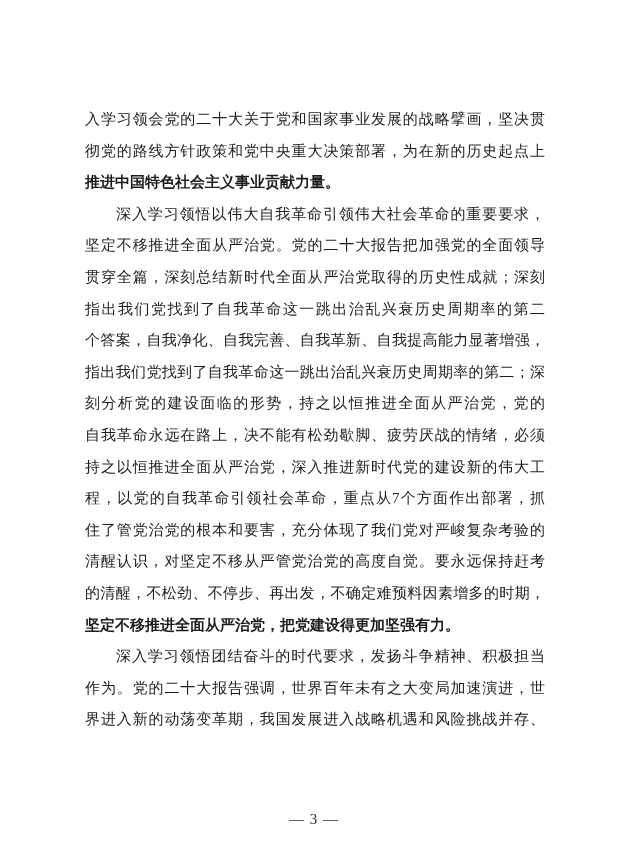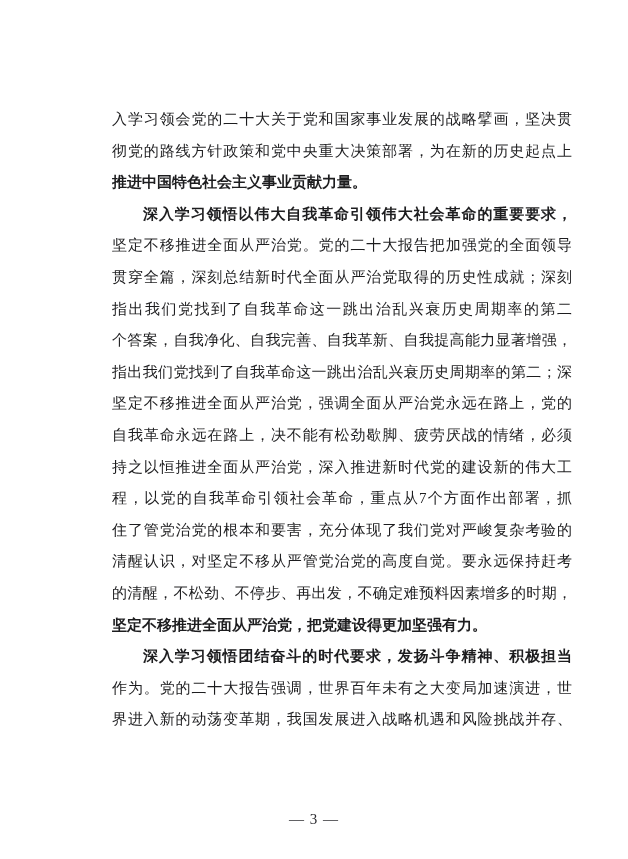--- a/index.html
+++ b/index.html
@@ -21,37 +21,35 @@
     height: 859px;
     background: #ffffff;
     overflow: hidden;
   }
   .text-block {
     position: absolute;
     left: 85px;
     top: 104px;
     width: 460px;
     color: #1d1d1f;
-    margin-left: 27px;
   }
   .ln {
     font-size: 15px;
     line-height: 31.6px;
     height: 31.6px;
     text-align: justify;
     text-align-last: justify;
     overflow: hidden;
   }
   .ln.end {
     text-align-last: left;
     font-weight: bold;
   }
   .ln.indent {
     text-indent: 31px;
-    font-weight: bold;
   }
   .footer {
     position: absolute;
     top: 808px;
     left: 0;
     width: 628px;
     text-align: center;
     font-size: 15px;
     line-height: 22px;
     color: #2a2a2e;
@@ -65,21 +63,21 @@
   <div class="text-block">
     <div class="ln">入学习领会党的二十大关于党和国家事业发展的战略擘画，坚决贯</div>
     <div class="ln">彻党的路线方针政策和党中央重大决策部署，为在新的历史起点上</div>
     <div class="ln end">推进中国特色社会主义事业贡献力量。</div>
     <div class="ln indent">深入学习领悟以伟大自我革命引领伟大社会革命的重要要求，</div>
     <div class="ln">坚定不移推进全面从严治党。党的二十大报告把加强党的全面领导</div>
     <div class="ln">贯穿全篇，深刻总结新时代全面从严治党取得的历史性成就；深刻</div>
     <div class="ln">指出我们党找到了自我革命这一跳出治乱兴衰历史周期率的第二</div>
     <div class="ln">个答案，自我净化、自我完善、自我革新、自我提高能力显著增强，</div>
     <div class="ln">指出我们党找到了自我革命这一跳出治乱兴衰历史周期率的第二；深</div>
-    <div class="ln">坚定不移推进全面从严治党，强调全面从严治党永远在路上，党的</div>
+    <div class="ln">刻分析党的建设面临的形势，持之以恒推进全面从严治党，党的</div>
     <div class="ln">自我革命永远在路上，决不能有松劲歇脚、疲劳厌战的情绪，必须</div>
     <div class="ln">持之以恒推进全面从严治党，深入推进新时代党的建设新的伟大工</div>
     <div class="ln">程，以党的自我革命引领社会革命，重点从7个方面作出部署，抓</div>
     <div class="ln">住了管党治党的根本和要害，充分体现了我们党对严峻复杂考验的</div>
     <div class="ln">清醒认识，对坚定不移从严管党治党的高度自觉。要永远保持赶考</div>
     <div class="ln">的清醒，不松劲、不停步、再出发，不确定难预料因素增多的时期，</div>
     <div class="ln end">坚定不移推进全面从严治党，把党建设得更加坚强有力。</div>
     <div class="ln indent">深入学习领悟团结奋斗的时代要求，发扬斗争精神、积极担当</div>
     <div class="ln">作为。党的二十大报告强调，世界百年未有之大变局加速演进，世</div>
     <div class="ln">界进入新的动荡变革期，我国发展进入战略机遇和风险挑战并存、</div>

